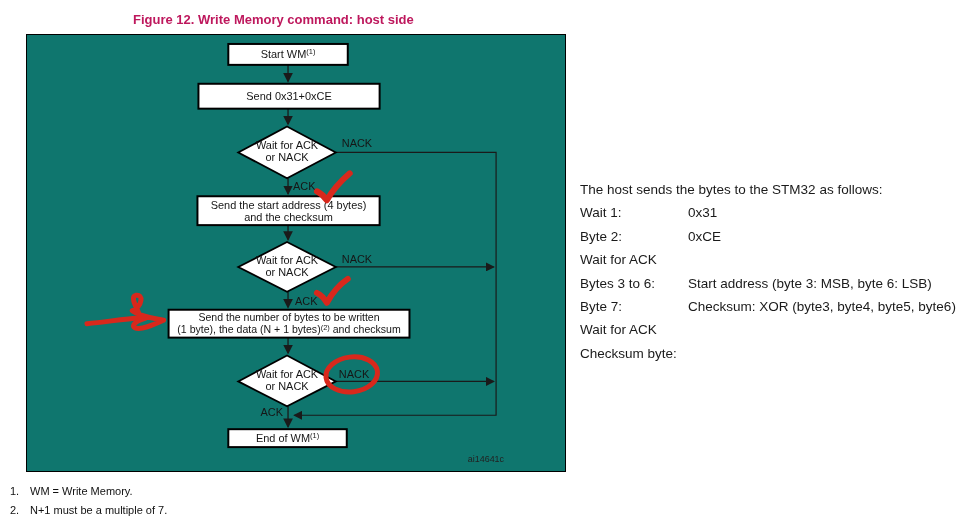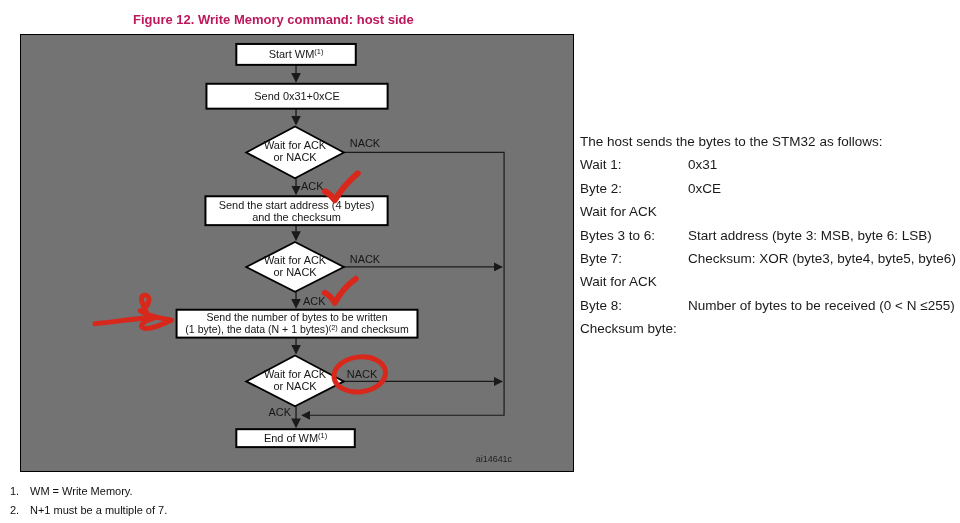--- a/index.html
+++ b/index.html
@@ -2,40 +2,40 @@
 <html><head>
 <meta charset="utf-8">
 <style>
   html,body { margin:0; padding:0; background:#fff; }
   .page { position:relative; width:960px; height:523px; background:#fff;
           font-family:"Liberation Sans", sans-serif; color:#1a1a1a; overflow:hidden; }
 
   .fig-title { position:absolute; left:133px; top:12px; font-size:13px; font-weight:bold;
                line-height:15px; color:#be185d; white-space:nowrap; }
 
-  .fig-frame { position:absolute; left:20px; top:34px; width:538px; height:436px;
-               border:1.2px solid #000; background:#737373;padding-left:14px; }
+  .fig-frame { position:absolute; left:26px; top:34px; width:538px; height:436px;
+               border:1.2px solid #000; background:#0f766e; }
   .fig-frame svg { display:block; }
 
   svg text { font-family:"Liberation Sans", sans-serif; fill:#161616; }
   .node-text { font-size:11px; }
   .node-text-sm { font-size:10.6px; }
   .flow-label { font-size:11px; }
   .watermark { font-size:9px; fill:#222; }
   .box { fill:#fff; stroke:#000; stroke-width:2; }
   .diamond { fill:#fff; stroke:#000; stroke-width:1.8; }
   .conn { stroke:#1a1a1a; stroke-width:1.3; fill:none; }
   .rail { stroke:#1a1a1a; stroke-width:1.2; fill:none; }
   .red-pen { fill:none; stroke-linecap:round; stroke-linejoin:round; }
 
   .protocol { position:absolute; left:580px; top:130px; width:375px; font-size:13.5px; }
   .protocol .row { display:flex; height:23.4px; line-height:23.4px; white-space:nowrap; }
   .protocol .row .lbl { width:108px; flex:0 0 108px; }
   .protocol .row .val { flex:1; }
-  .protocol .intro { height:23.4px; line-height:23.4px; white-space:nowrap; }
+  .protocol .intro { height:23.4px; line-height:23.4px; white-space:nowrap;margin-top:48px; }
 
   .footnotes { position:absolute; left:10px; top:485px; font-size:11px; color:#111; }
   .footnote { display:flex; height:19px; line-height:13px; }
   .footnote .fn-num { width:20px; flex:0 0 20px; }
 </style>
 </head>
 <body>
 
 <div class="page">
 
@@ -128,24 +128,20 @@
     </div>
     <div class="row">
       <span class="lbl">Byte 7:</span>
       <span class="val">Checksum: XOR (byte3, byte4, byte5, byte6)</span>
     </div>
     <div class="row">
       <span class="lbl">Wait for ACK</span>
       <span class="val"></span>
     </div>
     <div class="row">
-      <span class="lbl">Byte 8:</span>
-      <span class="val">Number of bytes to be received (0 &lt; N ≤255)</span>
-    </div>
-    <div class="row">
       <span class="lbl">Checksum byte:</span>
     </div>
   </div>
 
   <div class="footnotes">
     <div class="footnote">
       <span class="fn-num">1.</span>
       <span>WM = Write Memory.</span>
     </div>
     <div class="footnote">

